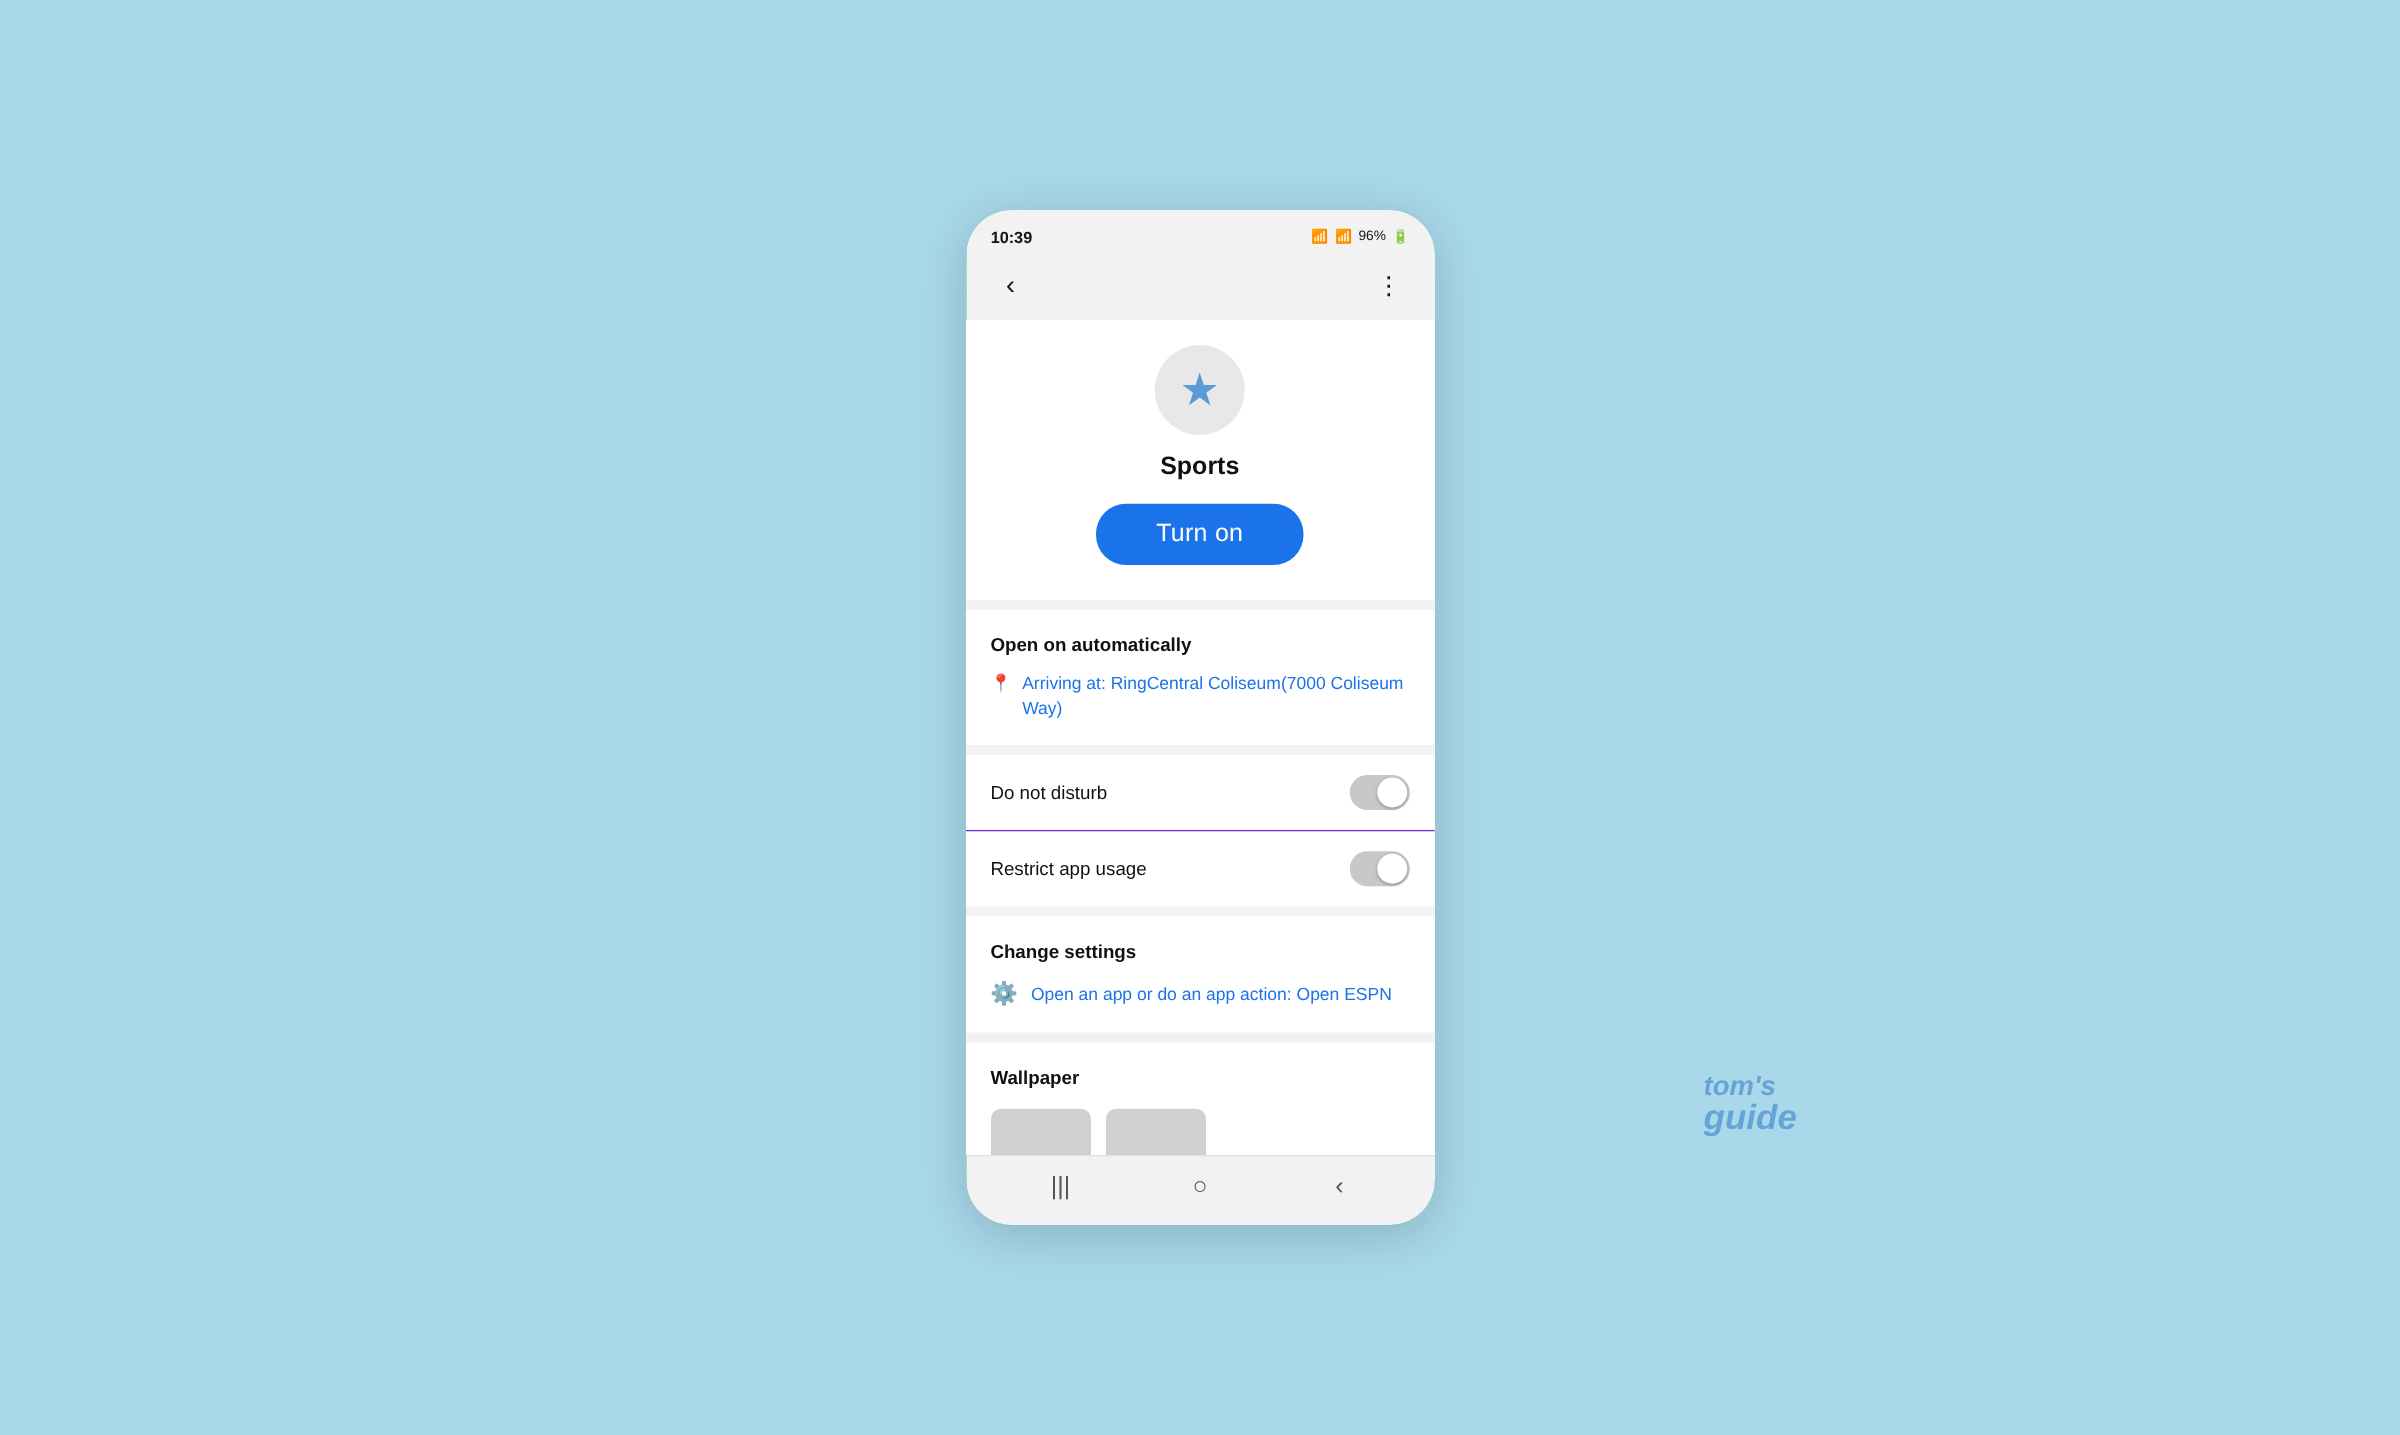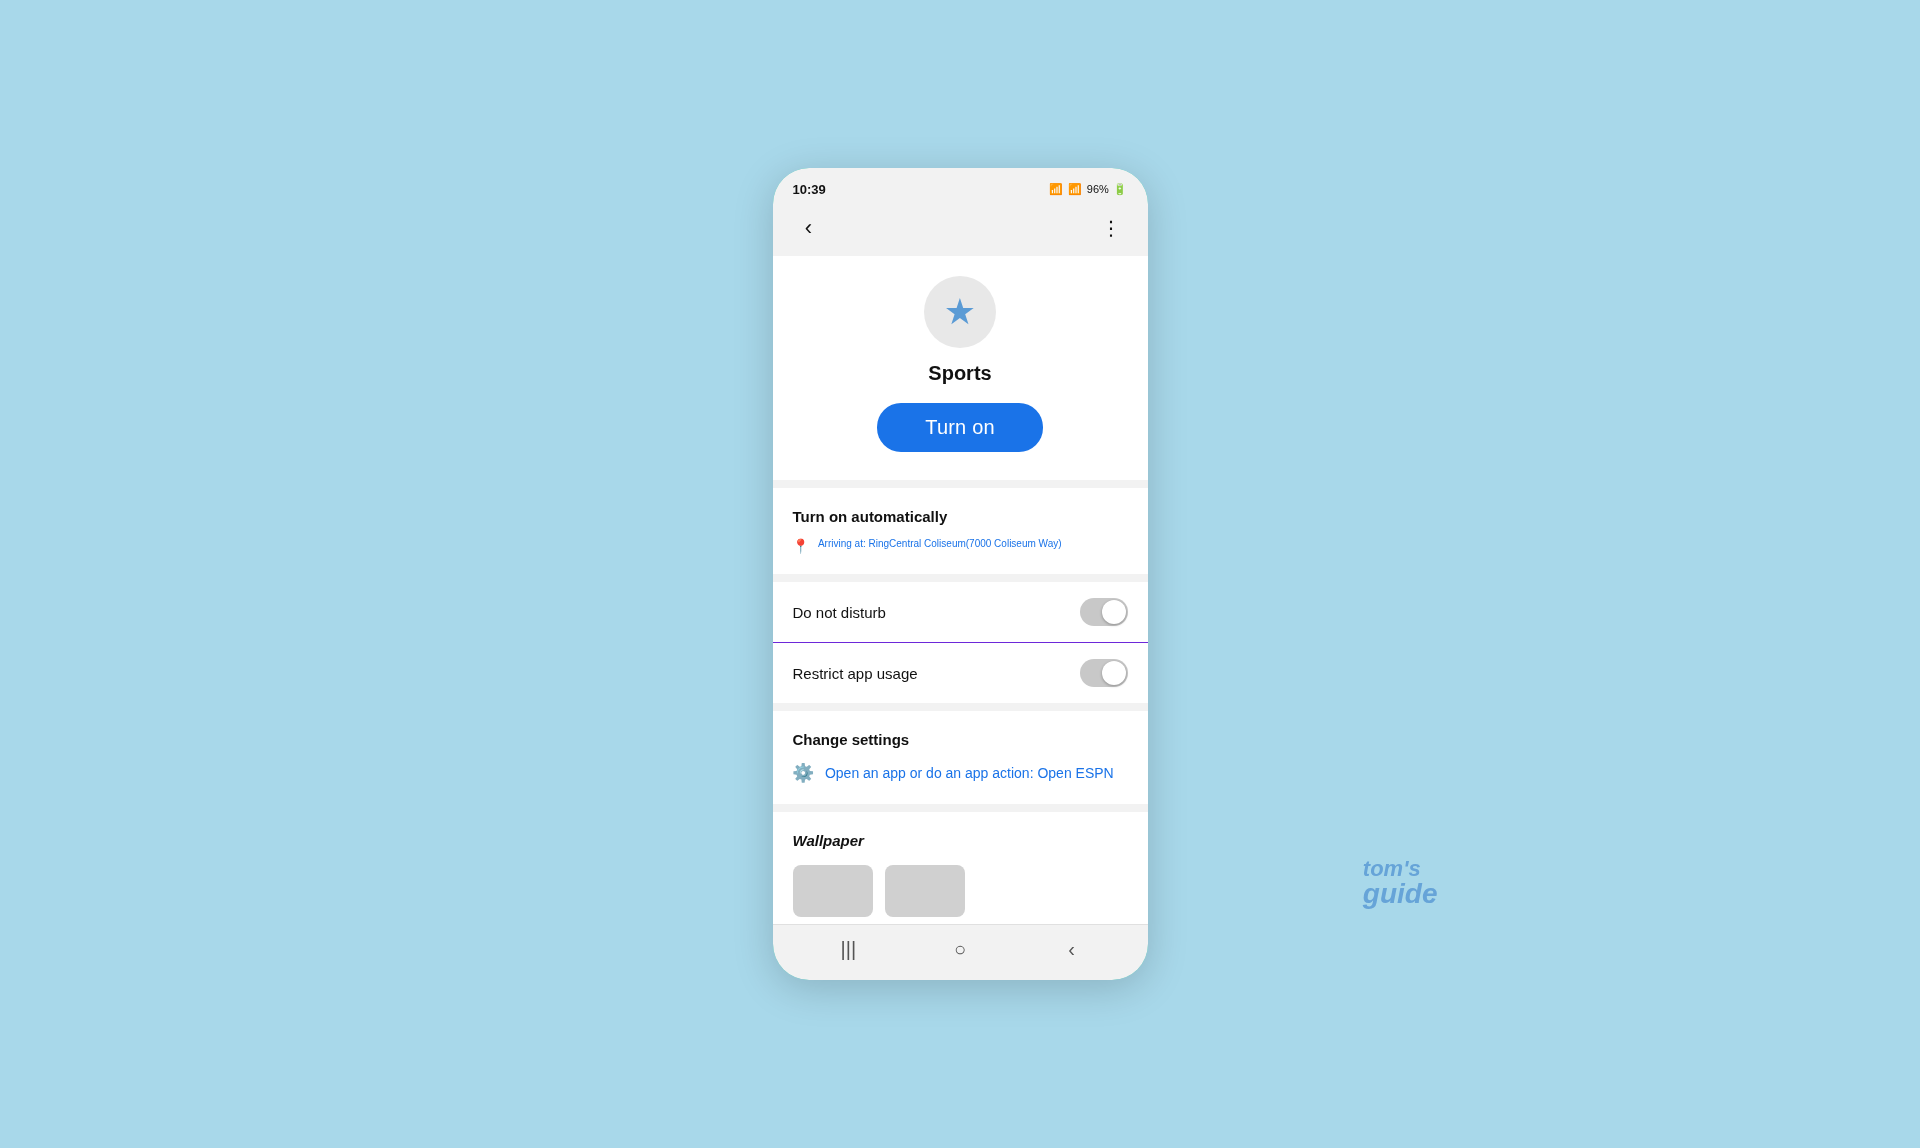--- a/index.html
+++ b/index.html
@@ -157,21 +157,21 @@
       align-items: flex-start;
       gap: 8px;
     }
     .location-pin {
       color: #5b9bd5;
       font-size: 14px;
       margin-top: 1px;
       flex-shrink: 0;
     }
     .location-text {
-      font-size: 10px;
+      font-size: 14px;
       color: #1a73e8;
       line-height: 1.4;
     }
 
     
     .toggle-card {
       background: #fff;
       margin-bottom: 8px;
     }
     .toggle-row {
@@ -234,21 +234,20 @@
     .settings-action-text {
       font-size: 14px;
       color: #1a73e8;
     }
 
     
     .wallpaper-card {
       background: #fff;
       margin-bottom: 8px;
       padding: 20px 20px 16px 20px;
-      font-style: italic;
     }
     .wallpaper-title {
       font-size: 15px;
       font-weight: 600;
       color: #111;
       margin-bottom: 16px;
     }
     .wallpaper-previews {
       display: flex;
       gap: 12px;
@@ -338,21 +337,21 @@
 
       <div class="profile-section">
         <div class="avatar-circle">
           <span class="star-icon">★</span>
         </div>
         <span class="profile-name">Sports</span>
         <button class="turn-on-btn">Turn on</button>
       </div>
 
       <div class="card">
-        <div class="card-title">Turn on automatically</div>
+        <div class="card-title">Open on automatically</div>
         <div class="location-row">
           <span class="location-pin">📍</span>
           <span class="location-text">Arriving at: RingCentral Coliseum(7000 Coliseum Way)</span>
         </div>
       </div>
 
       <div class="toggle-card">
         <div class="toggle-row">
           <span class="toggle-label">Do not disturb</span>
           <div class="toggle-switch">

